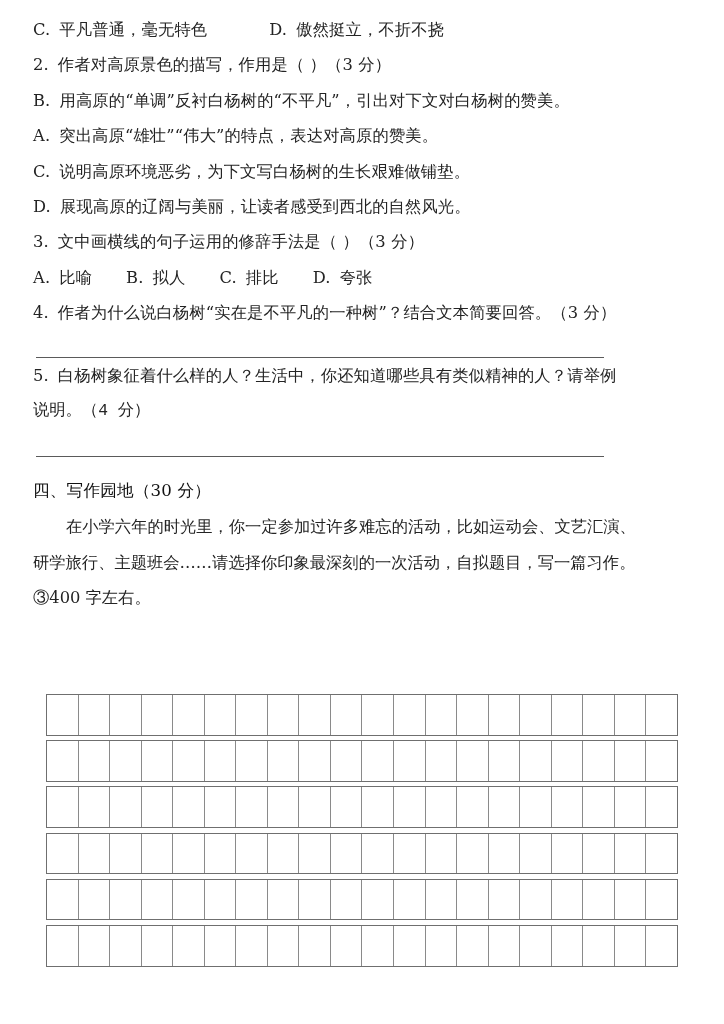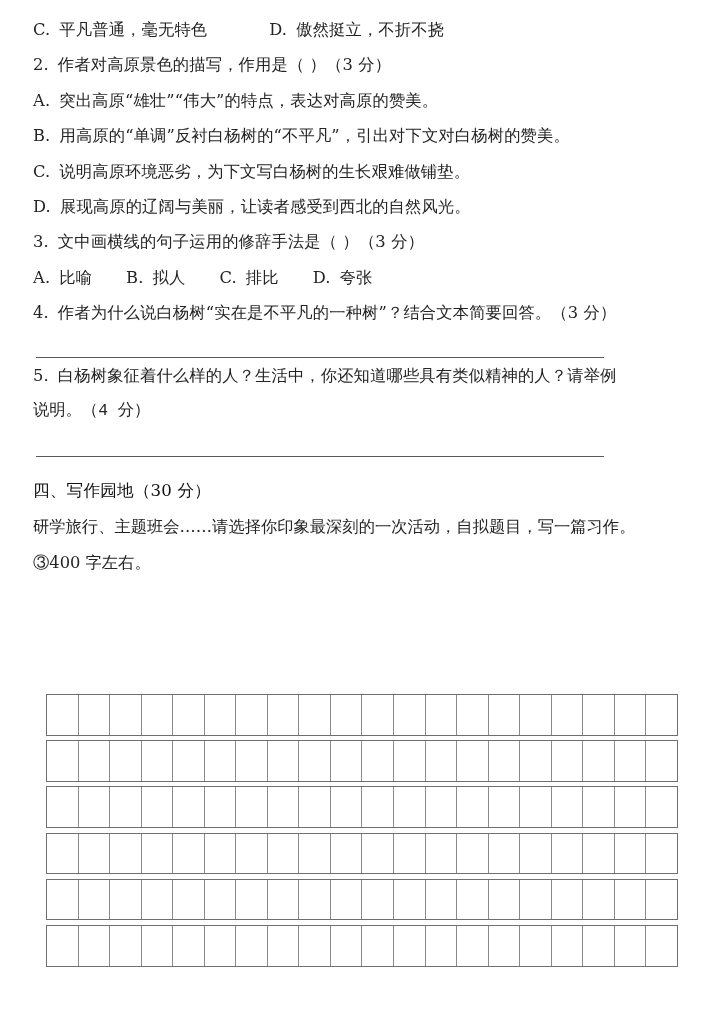--- a/index.html
+++ b/index.html
@@ -117,24 +117,24 @@
 
     <div class="qline">
       <span class="opt-label">C.</span><span class="sp-sm"></span><span>平凡普通，毫无特色</span><span class="sp-lg"></span><span class="opt-label">D.</span><span class="sp-sm"></span><span>傲然挺立，不折不挠</span>
     </div>
 
     <div class="qline">
       <span class="opt-label">2.</span><span class="sp-sm"></span><span>作者对高原景色的描写，作用是（      ）（3 分）</span>
     </div>
 
     <div class="qline">
+      <span class="opt-label">B.</span><span class="sp-sm"></span><span>用高原的“单调”反衬白杨树的“不平凡”，引出对下文对白杨树的赞美。</span>
+    </div>
+    <div class="qline">
       <span class="opt-label">A.</span><span class="sp-sm"></span><span>突出高原“雄壮”“伟大”的特点，表达对高原的赞美。</span>
-    </div>
-    <div class="qline">
-      <span class="opt-label">B.</span><span class="sp-sm"></span><span>用高原的“单调”反衬白杨树的“不平凡”，引出对下文对白杨树的赞美。</span>
     </div>
     <div class="qline">
       <span class="opt-label">C.</span><span class="sp-sm"></span><span>说明高原环境恶劣，为下文写白杨树的生长艰难做铺垫。</span>
     </div>
     <div class="qline">
       <span class="opt-label">D.</span><span class="sp-sm"></span><span>展现高原的辽阔与美丽，让读者感受到西北的自然风光。</span>
     </div>
 
     <div class="qline">
       <span class="opt-label">3.</span><span class="sp-sm"></span><span>文中画横线的句子运用的修辞手法是（      ）（3 分）</span>
@@ -155,20 +155,21 @@
       <span class="opt-label">5.</span><span class="sp-sm"></span><span>白杨树象征着什么样的人？生活中，你还知道哪些具有类似精神的人？请举例</span>
     </div>
     <div class="cont">说明。（4 分）</div>
 
     <div class="gap-b"></div>
     <div class="answer-line"></div>
 
     <div style="height:16px"></div>
     <div class="section-head">四、写作园地（30 分）</div>
 
+    <div class="prose indent">在小学六年的时光里，你一定参加过许多难忘的活动，比如运动会、文艺汇演、</div>
     <div class="prose">研学旅行、主题班会……请选择你印象最深刻的一次活动，自拟题目，写一篇习作。</div>
     <div class="prose">③400 字左右。</div>
 
   </div>
 
   <div class="grid-wrap">
     <div class="grid-row">
         <div class="grid-cell"></div>
         <div class="grid-cell"></div>
         <div class="grid-cell"></div>

